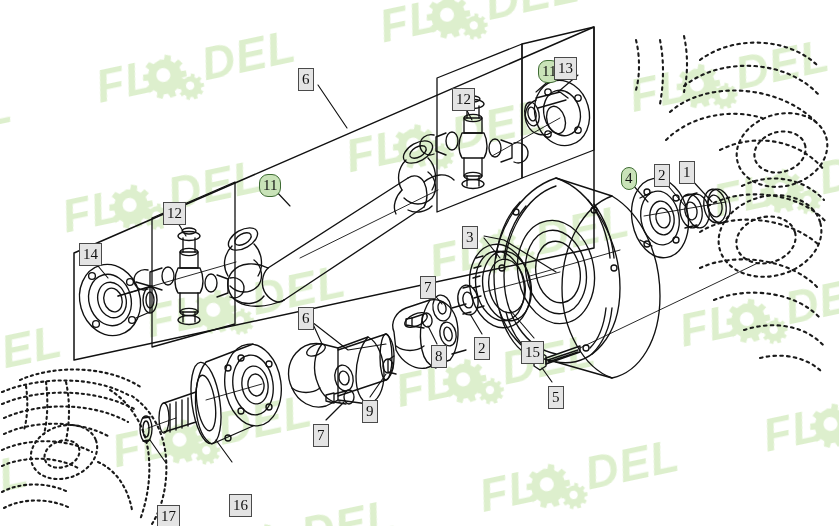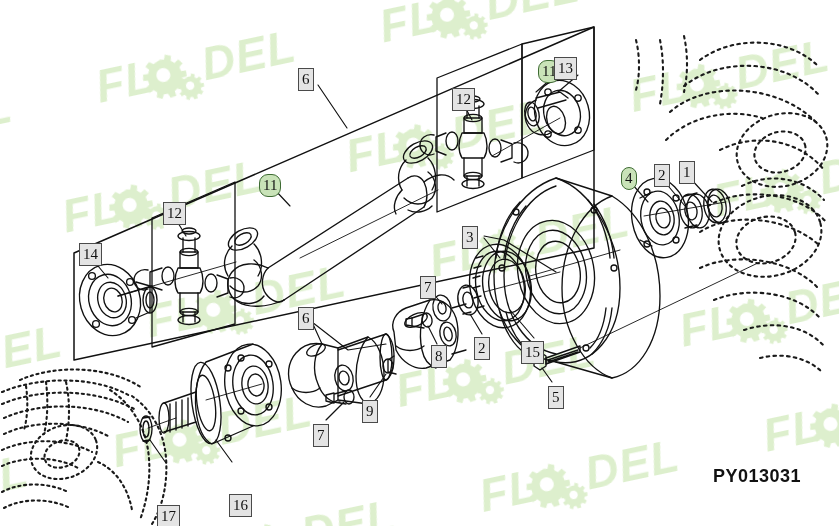--- a/index.html
+++ b/index.html
@@ -503,15 +503,14 @@
       <div class="callout" style="left: 431px; top: 345px;">8</div>
       <div class="callout" style="left: 474px; top: 337px;">2</div>
       <div class="callout" style="left: 521px; top: 341px; text-align: center;">15</div>
       <div class="callout" style="left: 362px; top: 400px;">9</div>
       <div class="callout" style="left: 548px; top: 386px;">5</div>
       <div class="callout" style="left: 313px; top: 424px;">7</div>
       <div class="callout" style="left: 157px; top: 466px; margin-top: 39px;">17</div>
       <div class="callout" style="left: 229px; top: 466px; margin-top: 28px;">16</div>
     </div>
 
-  <div class="partno" id="part-number" style="left: 713px; top: 466px;">PY013031</div>
 
 </div>
 
 </body></html>

